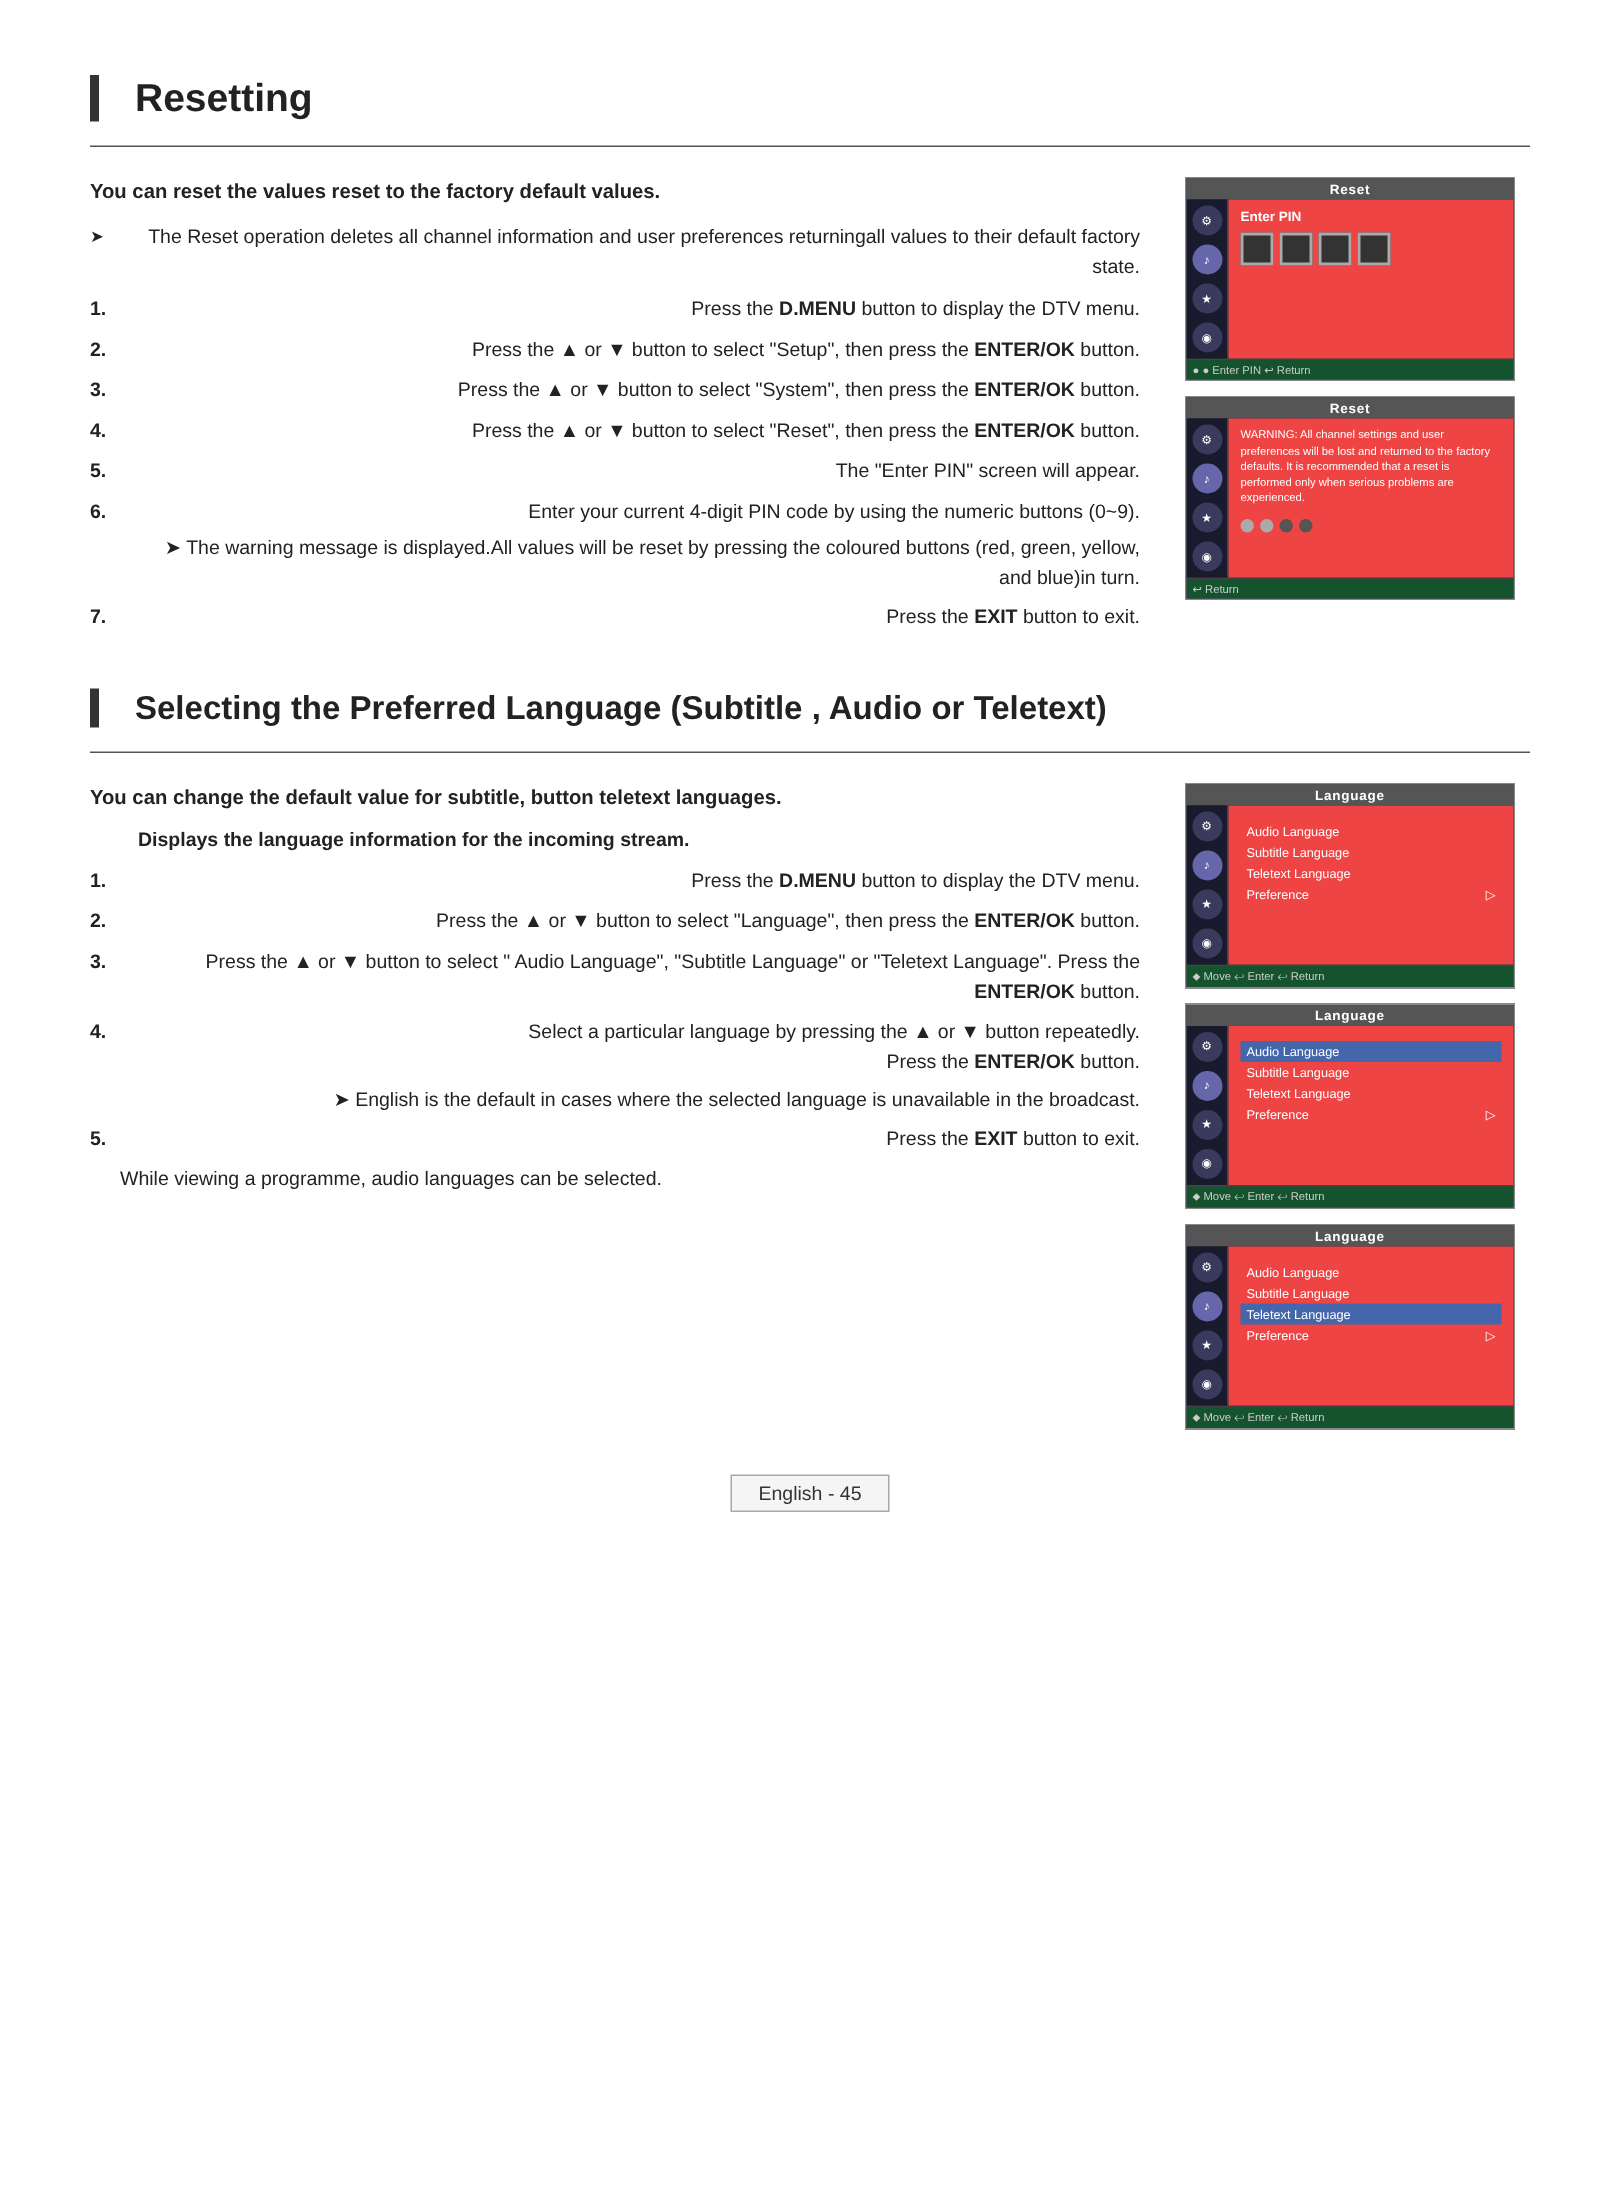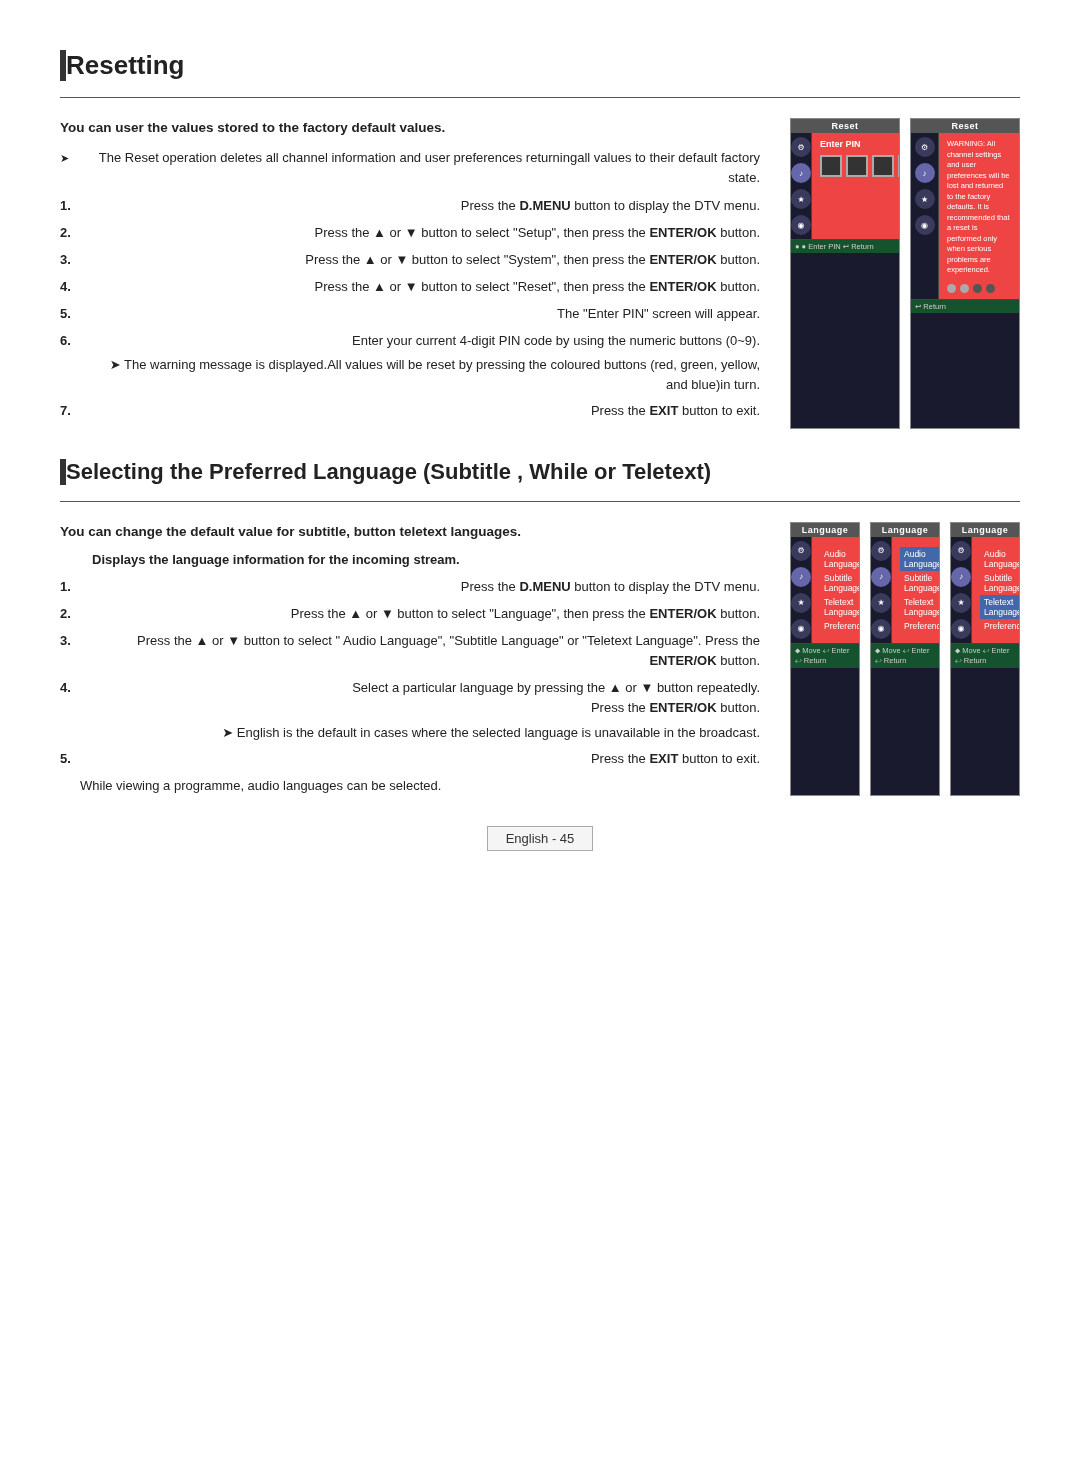--- a/index.html
+++ b/index.html
@@ -11,21 +11,21 @@
       width: 1080px;
       min-height: 1472px;
       padding: 40px 60px 40px 60px;
     }
 
     
     .section-title {
       font-size: 26px;
       font-weight: bold;
       border-left: 6px solid #333;
-      padding-left: 0;
+      padding-left: 24px;
       margin-bottom: 16px;
       margin-top: 10px;
     }
 
     .section-title.large {
       font-size: 22px;
       margin-top: 30px;
     }
 
     
@@ -36,20 +36,21 @@
     }
 
     .text-col {
       flex: 1;
     }
 
     .screens-col {
       width: 230px;
       flex-shrink: 0;
       display: flex;
+      flex-direction: column;
       gap: 10px;
     }
 
     
     .intro-bold {
       font-weight: bold;
       font-size: 13.5px;
       margin-bottom: 10px;
       line-height: 1.5;
     }
@@ -252,21 +253,21 @@
   </style>
 </head>
 <body>
 
 <div>
   <div class="section-title">Resetting</div>
   <hr class="section-divider">
 
   <div class="section-layout">
     <div class="text-col">
-      <p class="intro-bold">You can user the values stored to the factory default values.</p>
+      <p class="intro-bold">You can reset the values reset to the factory default values.</p>
 
       <ul class="steps">
         <li class="bullet">The Reset operation deletes all channel information and user preferences returningall values to their default factory state.</li>
         <li class="numbered step1">Press the <span class="bold">D.MENU</span> button to display the DTV menu.</li>
         <li class="numbered step2">Press the ▲ or ▼ button to select "Setup", then press the <span class="bold">ENTER/OK</span> button.</li>
         <li class="numbered step3">Press the ▲ or ▼ button to select "System", then press the <span class="bold">ENTER/OK</span> button.</li>
         <li class="numbered step4">Press the ▲ or ▼ button to select "Reset", then press the <span class="bold">ENTER/OK</span> button.</li>
         <li class="numbered step5">The "Enter PIN" screen will appear.</li>
         <li class="numbered step6">
           Enter your current 4-digit PIN code by using the numeric buttons (0~9).
@@ -323,21 +324,21 @@
         </div>
         <div class="screen-footer">
           <span>↩ Return</span>
         </div>
       </div>
     </div>
   </div>
 </div>
 
 <div>
-  <div class="section-title large">Selecting the Preferred Language (Subtitle , While or Teletext)</div>
+  <div class="section-title large">Selecting the Preferred Language (Subtitle , Audio or Teletext)</div>
   <hr class="section-divider">
 
   <div class="section-layout">
     <div class="text-col">
       <p class="intro-bold">You can change the default value for subtitle, button teletext languages.</p>
       <p style="font-weight:bold; font-size:13px; margin-bottom:10px;padding-left:32px;">Displays the language information for the incoming stream.</p>
 
       <ul class="steps">
         <li class="numbered step1">Press the <span class="bold">D.MENU</span> button to display the DTV menu.</li>
         <li class="numbered step2">Press the ▲ or ▼ button to select "Language", then press the <span class="bold">ENTER/OK</span> button.</li>

